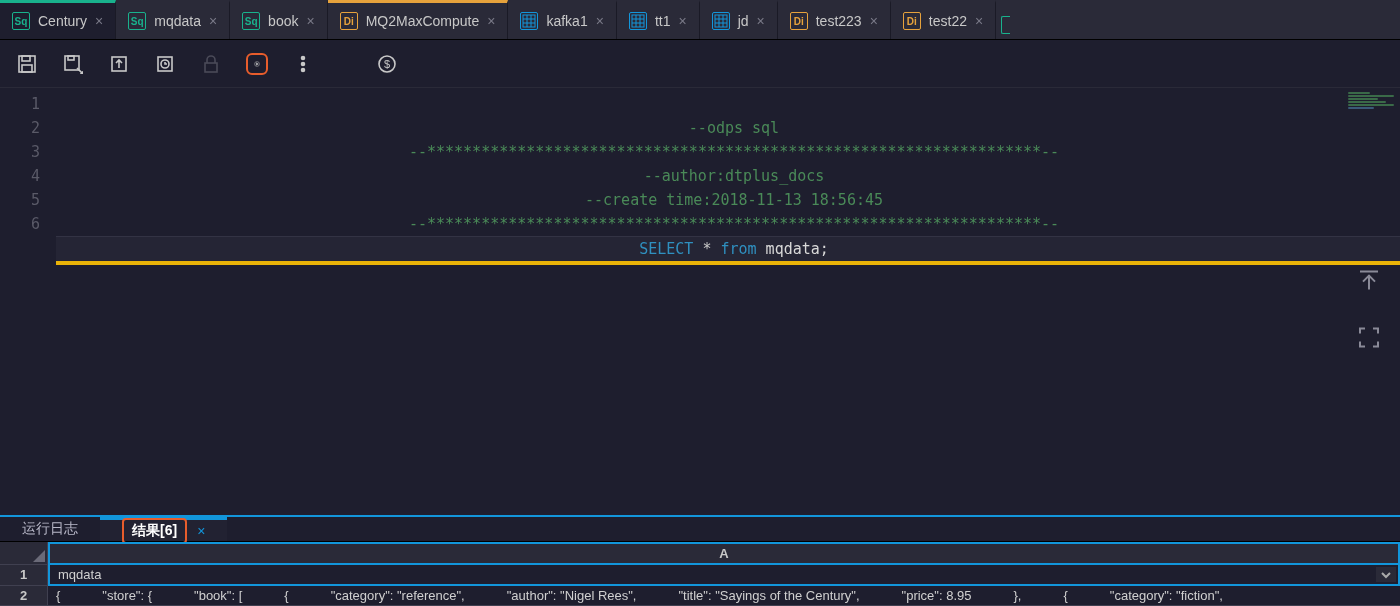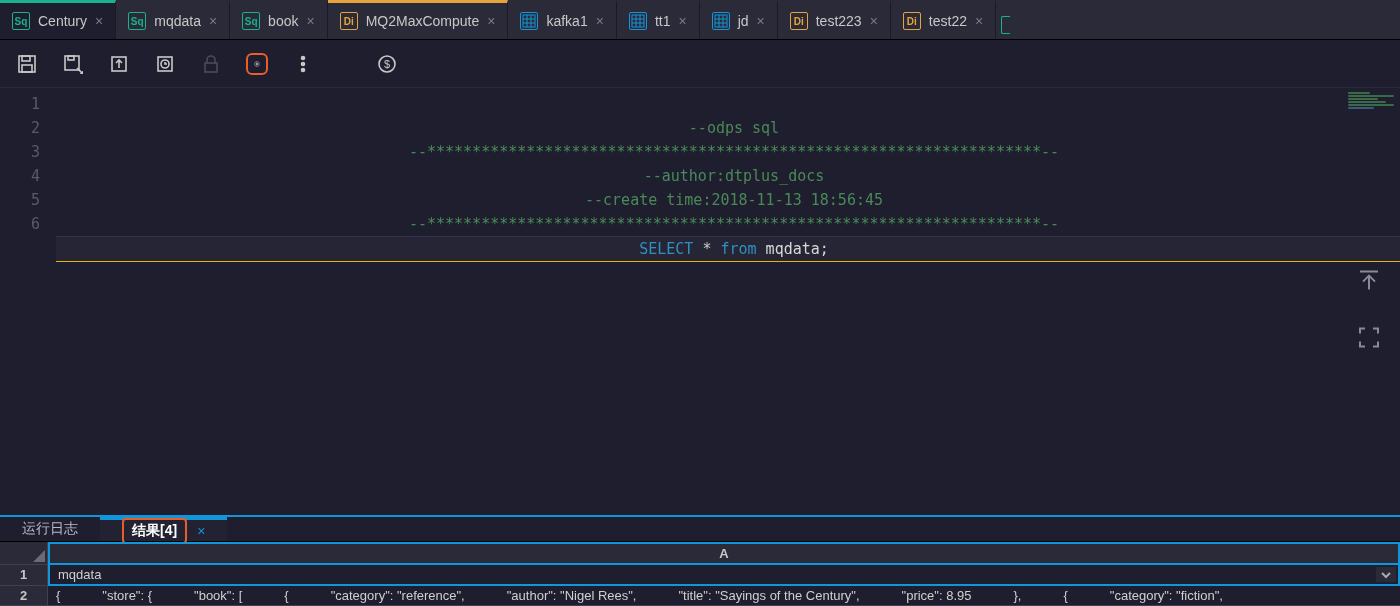--- a/index.html
+++ b/index.html
@@ -26,21 +26,21 @@
   .tool-run { border: 2px solid #e85d2c; border-radius: 6px; padding: 6px; }
   .tool-locked { color:#4a4a58; }
 
   
   .editor { flex: 1; position: relative; display: flex; overflow: hidden; }
   .gutter { width: 56px; text-align: right; padding: 4px 16px 0 0; color: #5a5a68; font-family: Consolas, monospace; font-size: 15px; line-height: 24px; }
   .code { flex:1; padding: 4px 0 0 12px; font-family: Consolas, monospace; font-size: 15px; line-height: 24px; white-space: pre; text-align: center; }
   .cmt { color: #4a8a58; }
   .kw  { color: #2f90c0; }
   .ident { color: #d8d8d8; }
-  .highlight-line { background: rgba(255,255,255,0.035); border-top:1px solid #333344; border-bottom:1px solid #eab308; display:block; margin-left:-12px; padding-left:12px; }
+  .highlight-line { background: rgba(255,255,255,0.035); border-top:1px solid #333344; border-bottom:4px solid #eab308; display:block; margin-left:-12px; padding-left:12px; }
 
   .editor-side-buttons { position:absolute; right: 18px; top: 50%; transform: translateY(-40%); display:flex; flex-direction:column; gap:28px; color:#8a8a98; }
   .editor-side-buttons svg { stroke: currentColor; fill:none; stroke-width:2; }
 
   .minimap { position:absolute; top:4px; right:4px; width:48px; height:8px; }
   .minimap div { height:2px; margin-bottom:1px; border-radius:1px; }
 
   
   .bottom { border-top: 2px solid #1296db; background:#1e1e2e; }
   .bottom-tabs { display:flex; align-items:center; height:24px; }
@@ -237,21 +237,21 @@
     </span>
   </div>
 </div>
 
 <div class="bottom">
   <div class="bottom-tabs">
     <div class="bottom-tab">
       <span>运行日志</span>
     </div>
     <div class="bottom-tab active">
-      <span class="bt-highlight">结果[4]</span>
+      <span class="bt-highlight">结果[6]</span>
       <span class="bt-close">×</span>
     </div>
   </div>
 
   <div class="result-grid">
     <div class="grid-head">
       <div class="corner"></div>
       <div class="col-head">A</div>
     </div>
     <div class="grid-row">

